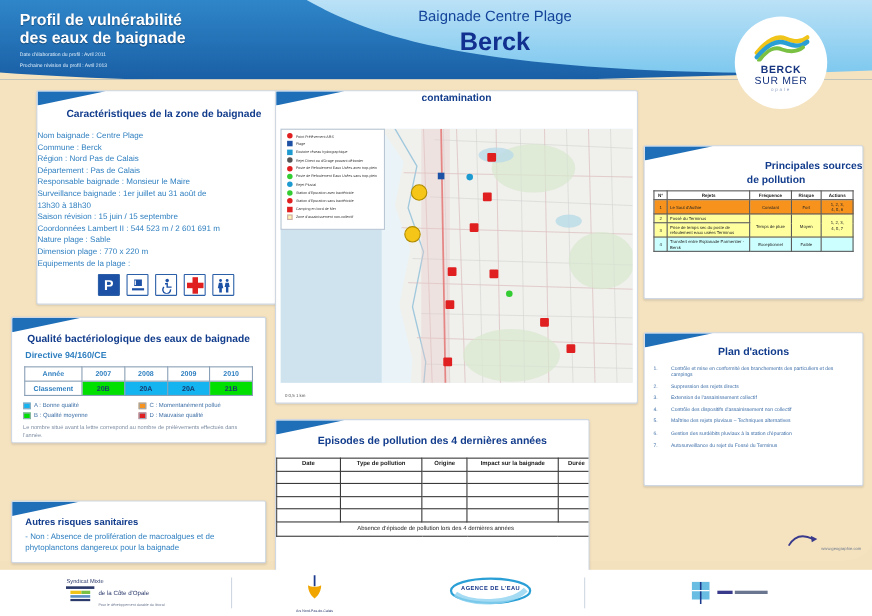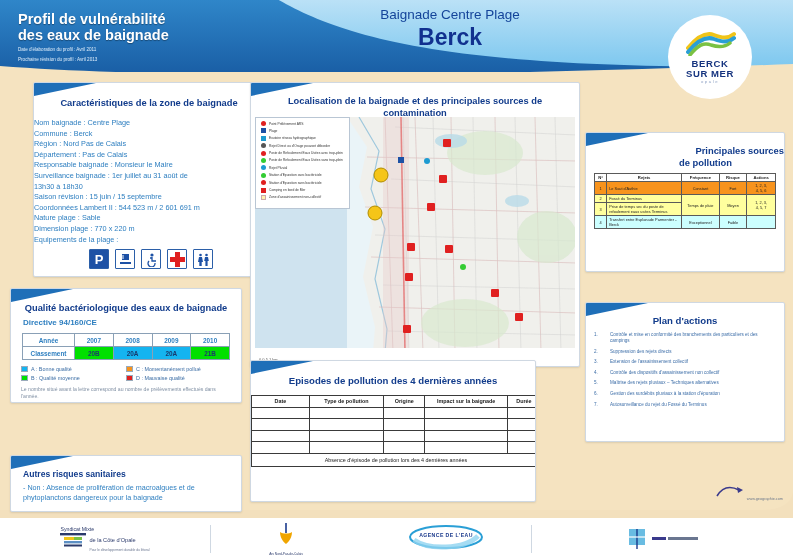--- a/index.html
+++ b/index.html
@@ -42,21 +42,21 @@
   .hdr-center .city {
     font-size:23px; color:#11308f; font-weight:bold; line-height:26px;
   }
   .logo-circle {
     position:absolute; left:668px; top:15px; width:84px; height:84px; z-index:6;
     background:#fff; border-radius:50%;
     display:flex; flex-direction:column; align-items:center; justify-content:center;
   }
   .logo-mark { width:52px; height:26px; }
   .logo-t1 { font-size:9.5px; font-weight:bold; color:#16347f; letter-spacing:.6px; line-height:10px; margin-top:3px;}
-  .logo-t2 { font-size:9.5px; font-weight:bold; color:#16347f; letter-spacing:.6px; line-height:10px;}
+  .logo-t2 { font-size:9.5px; font-weight:normal; color:#16347f; letter-spacing:.6px; line-height:10px;}
   .logo-t3 { font-size:4.2px; color:#8fa2c5; letter-spacing:1.6px; line-height:6px;}
 
   
   .panel {
     position:absolute; background:#ffffff;
     border:1px solid #cfd8e2;
     border-radius:2px;
     box-shadow:0 1px 2px rgba(0,0,0,.10);
     overflow:hidden;
   }
@@ -67,21 +67,21 @@
     text-align:center; color:#123c8c; font-weight:bold;
     font-size:9.3px; line-height:12px;
   }
 
   
   #p-carac { left:10px; top:82px; width:232px; height:195px;margin-left:23px; }
   #p-qual  { left:10px; top:288px; width:232px; height:115px; }
   #p-risq  { left:10px; top:455px; width:232px; height:57px; }
   
   #p-map   { left:250px; top:82px; width:330px; height:285px; }
-  #p-epi   { left:250px; top:360px; width:286px; height:142px; }
+  #p-epi   { left:250px; top:381px; width:286px; height:142px; }
   
   #p-src   { left:585px; top:132px; width:200px; height:140px; }
   #p-plan  { left:585px; top:302px; width:200px; height:140px; }
 
   .body-txt {
     color:#2e7fc0; font-size:7.3px; line-height:10.6px; padding:0 0;
   }
   .row-line { white-space:nowrap; }
 
   
@@ -326,21 +326,20 @@
     <path d="M0,0 L62,0 L0,13 Z" fill="#1f6fb8"></path>
   </svg>
   <div style="font-size:8.6px;font-weight:bold;color:#123c8c;padding:13px 0 0 12px;">Autres risques sanitaires</div>
   <div style="font-size:7.2px;color:#2e7fc0;line-height:10px;padding:4px 10px 0 12px;">- Non : Absence de prolifération de macroalgues et de phytoplanctons dangereux pour la baignade</div>
 </div>
 
 <div class="panel" id="p-map">
   <svg class="corner" viewBox="0 0 62 13">
     <path d="M0,0 L62,0 L0,13 Z" fill="#1f6fb8"></path>
   </svg>
-  <div class="ptitle" style="margin-top:12px;">Localisation de la baignade et des principales sources de</div>
   <div class="ptitle">contamination</div>
 
   <div class="map-canvas">
     <svg width="322" height="235" viewBox="0 0 322 235">
       <rect x="0" y="0" width="322" height="235" fill="#eaf4f8"></rect>
       <rect x="0" y="0" width="92" height="235" fill="#cfe3ef"></rect>
       <path d="M92,0 L112,30 L104,70 L118,110 L108,160 L120,210 L118,235 L322,235 L322,0 Z" fill="#f0f0ec"></path>
       <path d="M104,0 L124,34 L116,72 L130,112 L120,162 L132,212 L130,235" stroke="#9fc8dd" stroke-width="1.2" fill="none"></path>
       <g stroke="#d9b9b9" stroke-width="0.7" fill="none" opacity=".85">
         <path d="M130,0 L138,235"></path>

